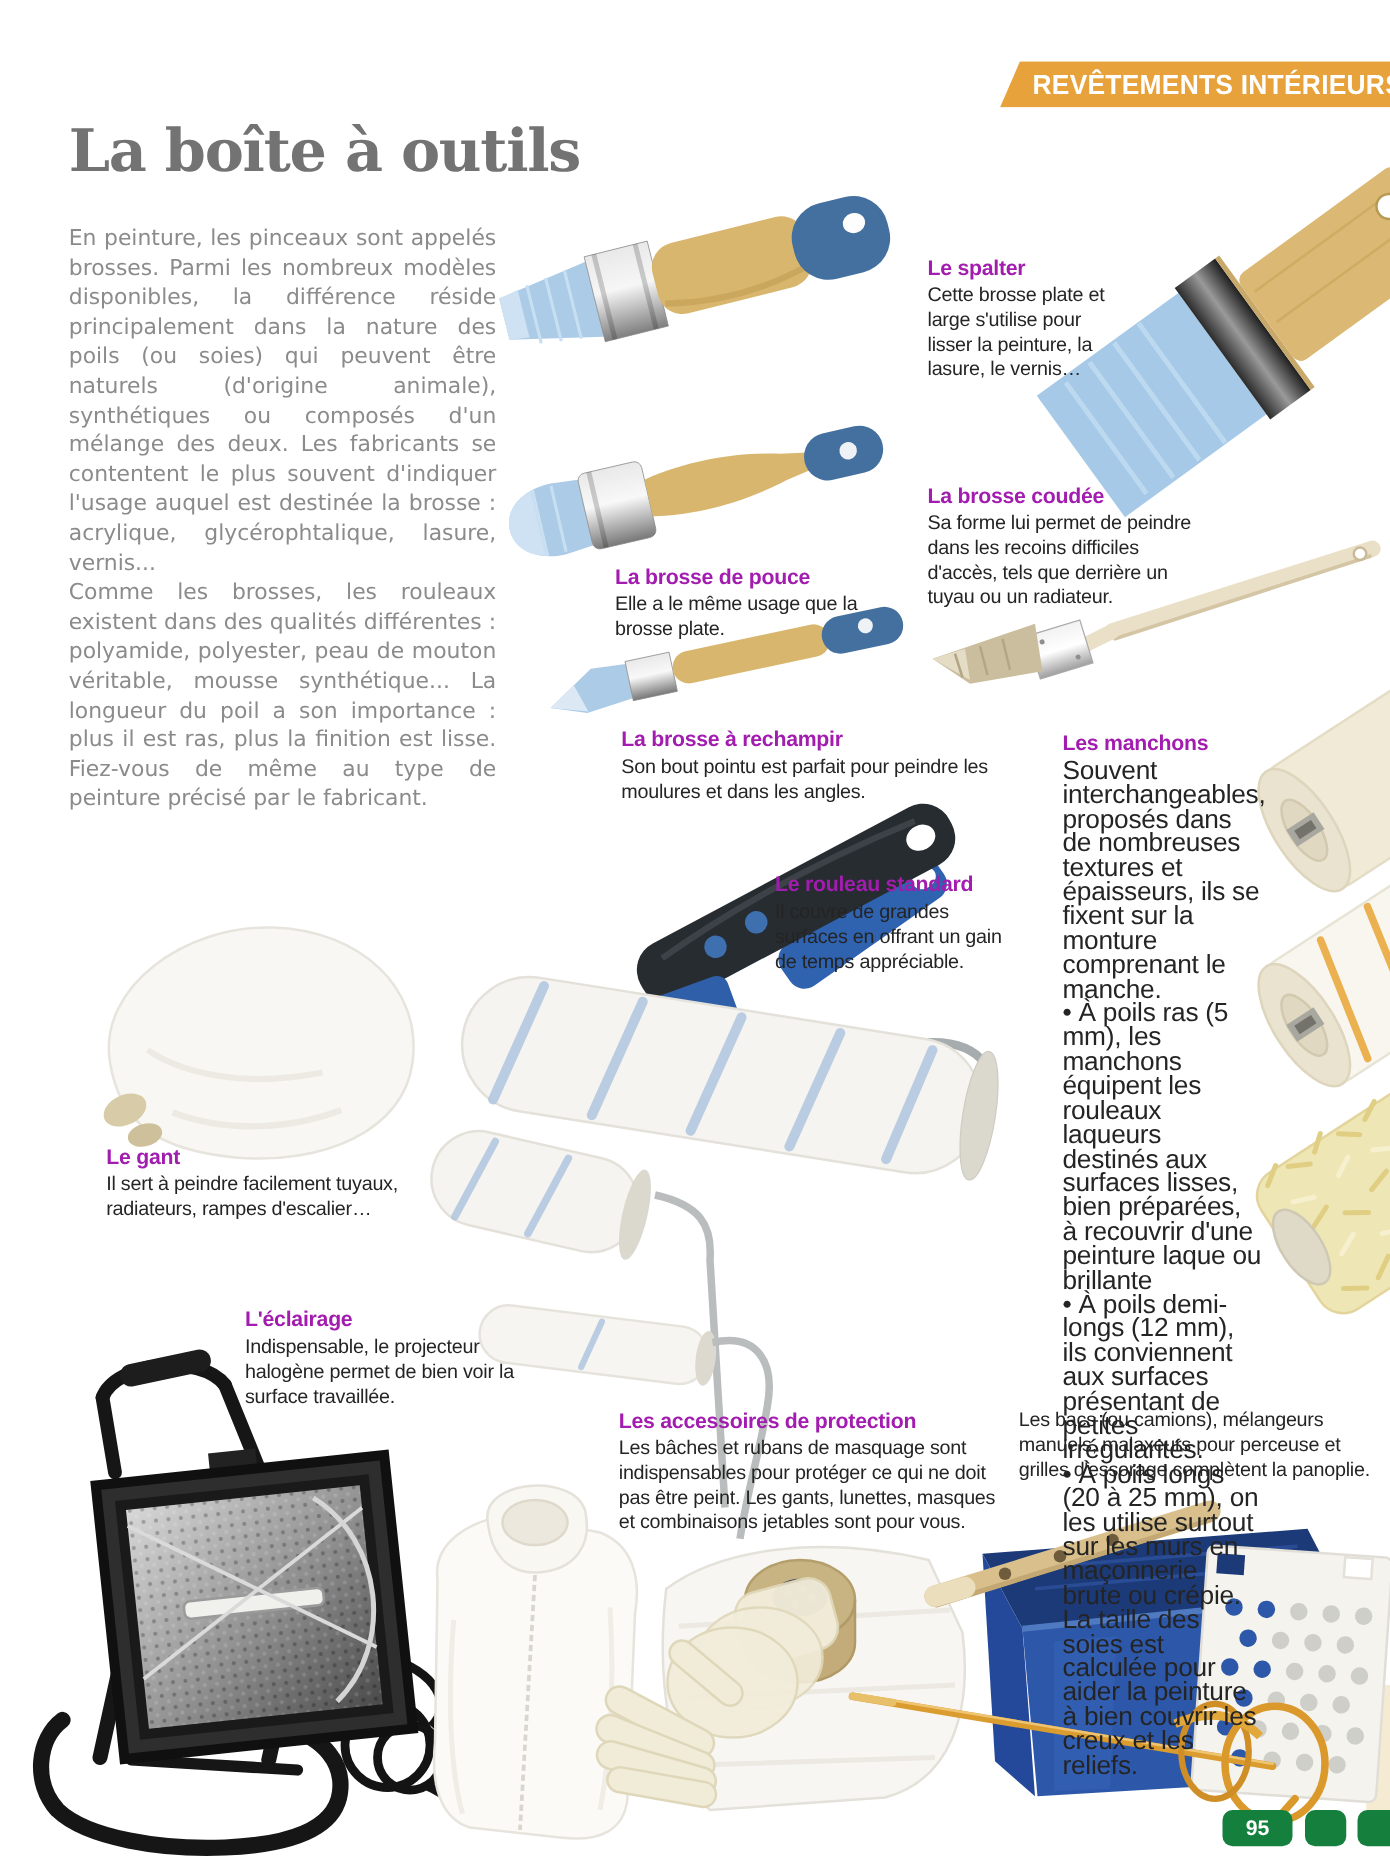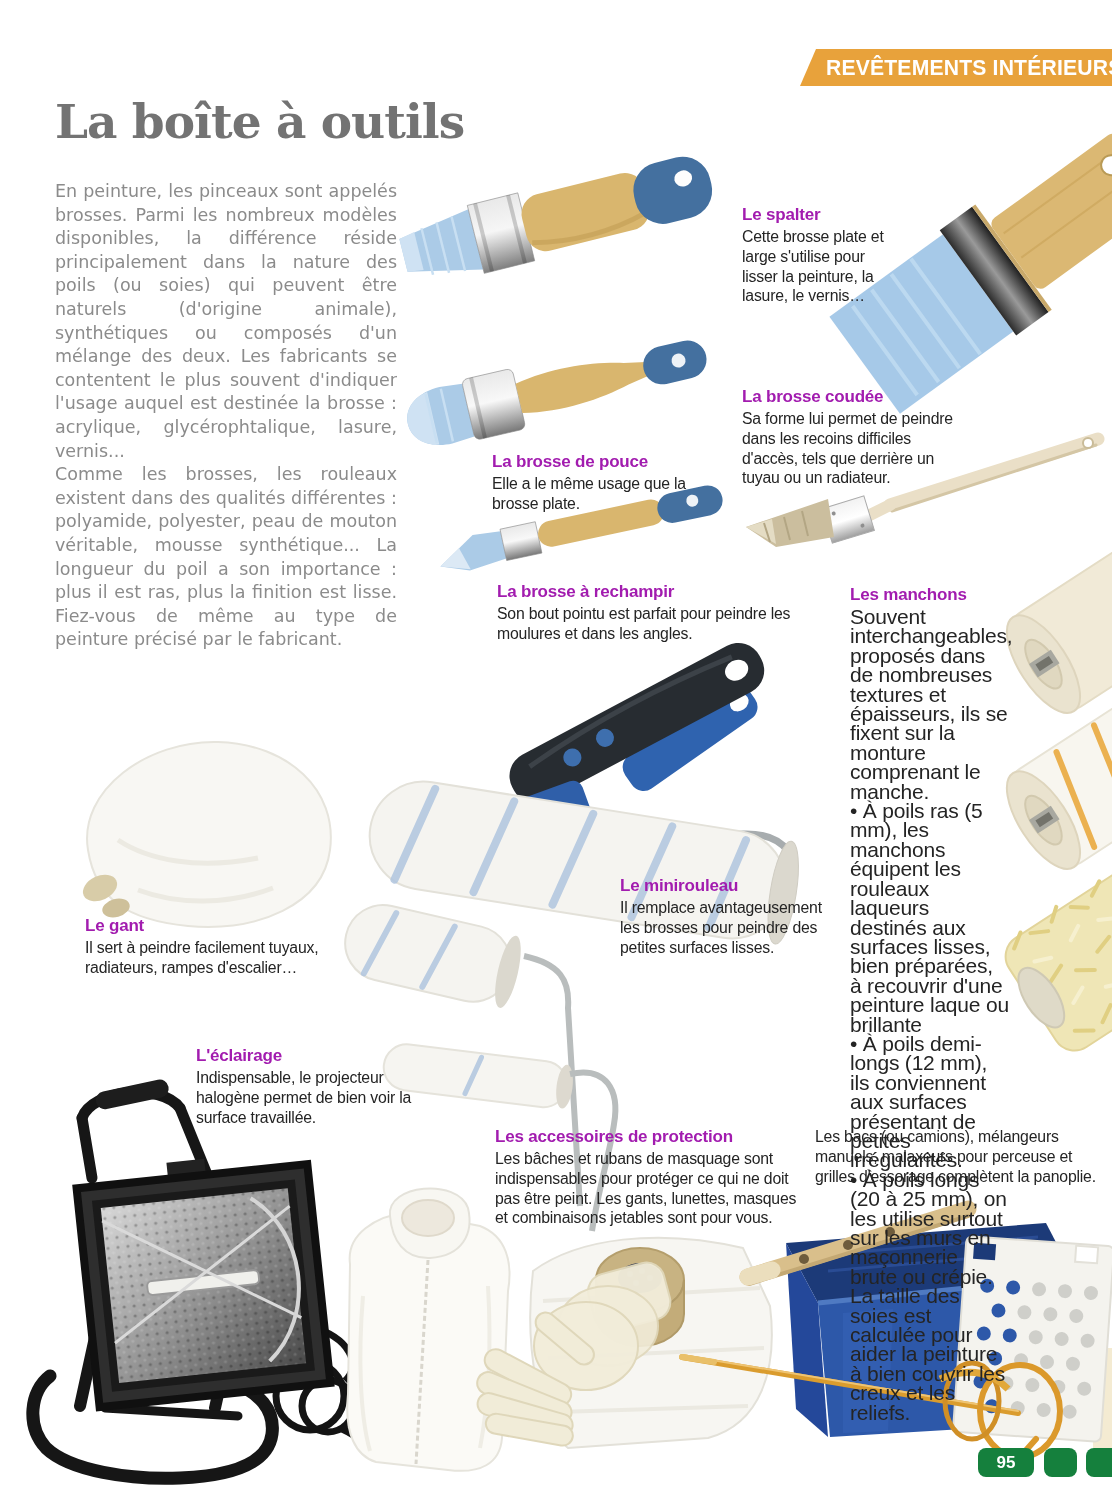--- a/index.html
+++ b/index.html
@@ -377,25 +377,25 @@
   </div>
 
   <div class="item" id="it-manchons">
     <h3>Les manchons</h3>
     <p>Souvent interchangeables, proposés dans de nombreuses textures et épaisseurs, ils se fixent sur la monture comprenant le manche.
 • À poils ras (5 mm), les manchons équipent les rouleaux laqueurs destinés aux surfaces lisses, bien préparées, à recouvrir d'une peinture laque ou brillante
 • À poils demi-longs (12 mm), ils conviennent aux surfaces présentant de petites irrégularités.
 • À poils longs (20 à 25 mm), on les utilise surtout sur les murs en maçonnerie brute ou crépie. La taille des soies est calculée pour aider la peinture à bien couvrir les creux et les reliefs.</p>
   </div>
 
-
-  <div class="item" id="it-minirouleau">
-    <h3>Le minirouleau</h3>
-    <p>Il remplace avantageusement les brosses pour peindre des petites surfaces lisses.</p>
-  </div>
+  <div class="item" id="it-rouleau-standard">
+    <h3>Le rouleau standard</h3>
+    <p>Il couvre de grandes surfaces en offrant un gain de temps appréciable.</p>
+  </div>
+
 
 
   <div class="item" id="it-gant">
     <h3>Le gant</h3>
     <p>Il sert à peindre facilement tuyaux, radiateurs, rampes d'escalier…</p>
   </div>
 
   <div class="item" id="it-eclairage">
     <h3>L'éclairage</h3>
     <p>Indispensable, le projecteur halogène permet de bien voir la surface travaillée.</p>

